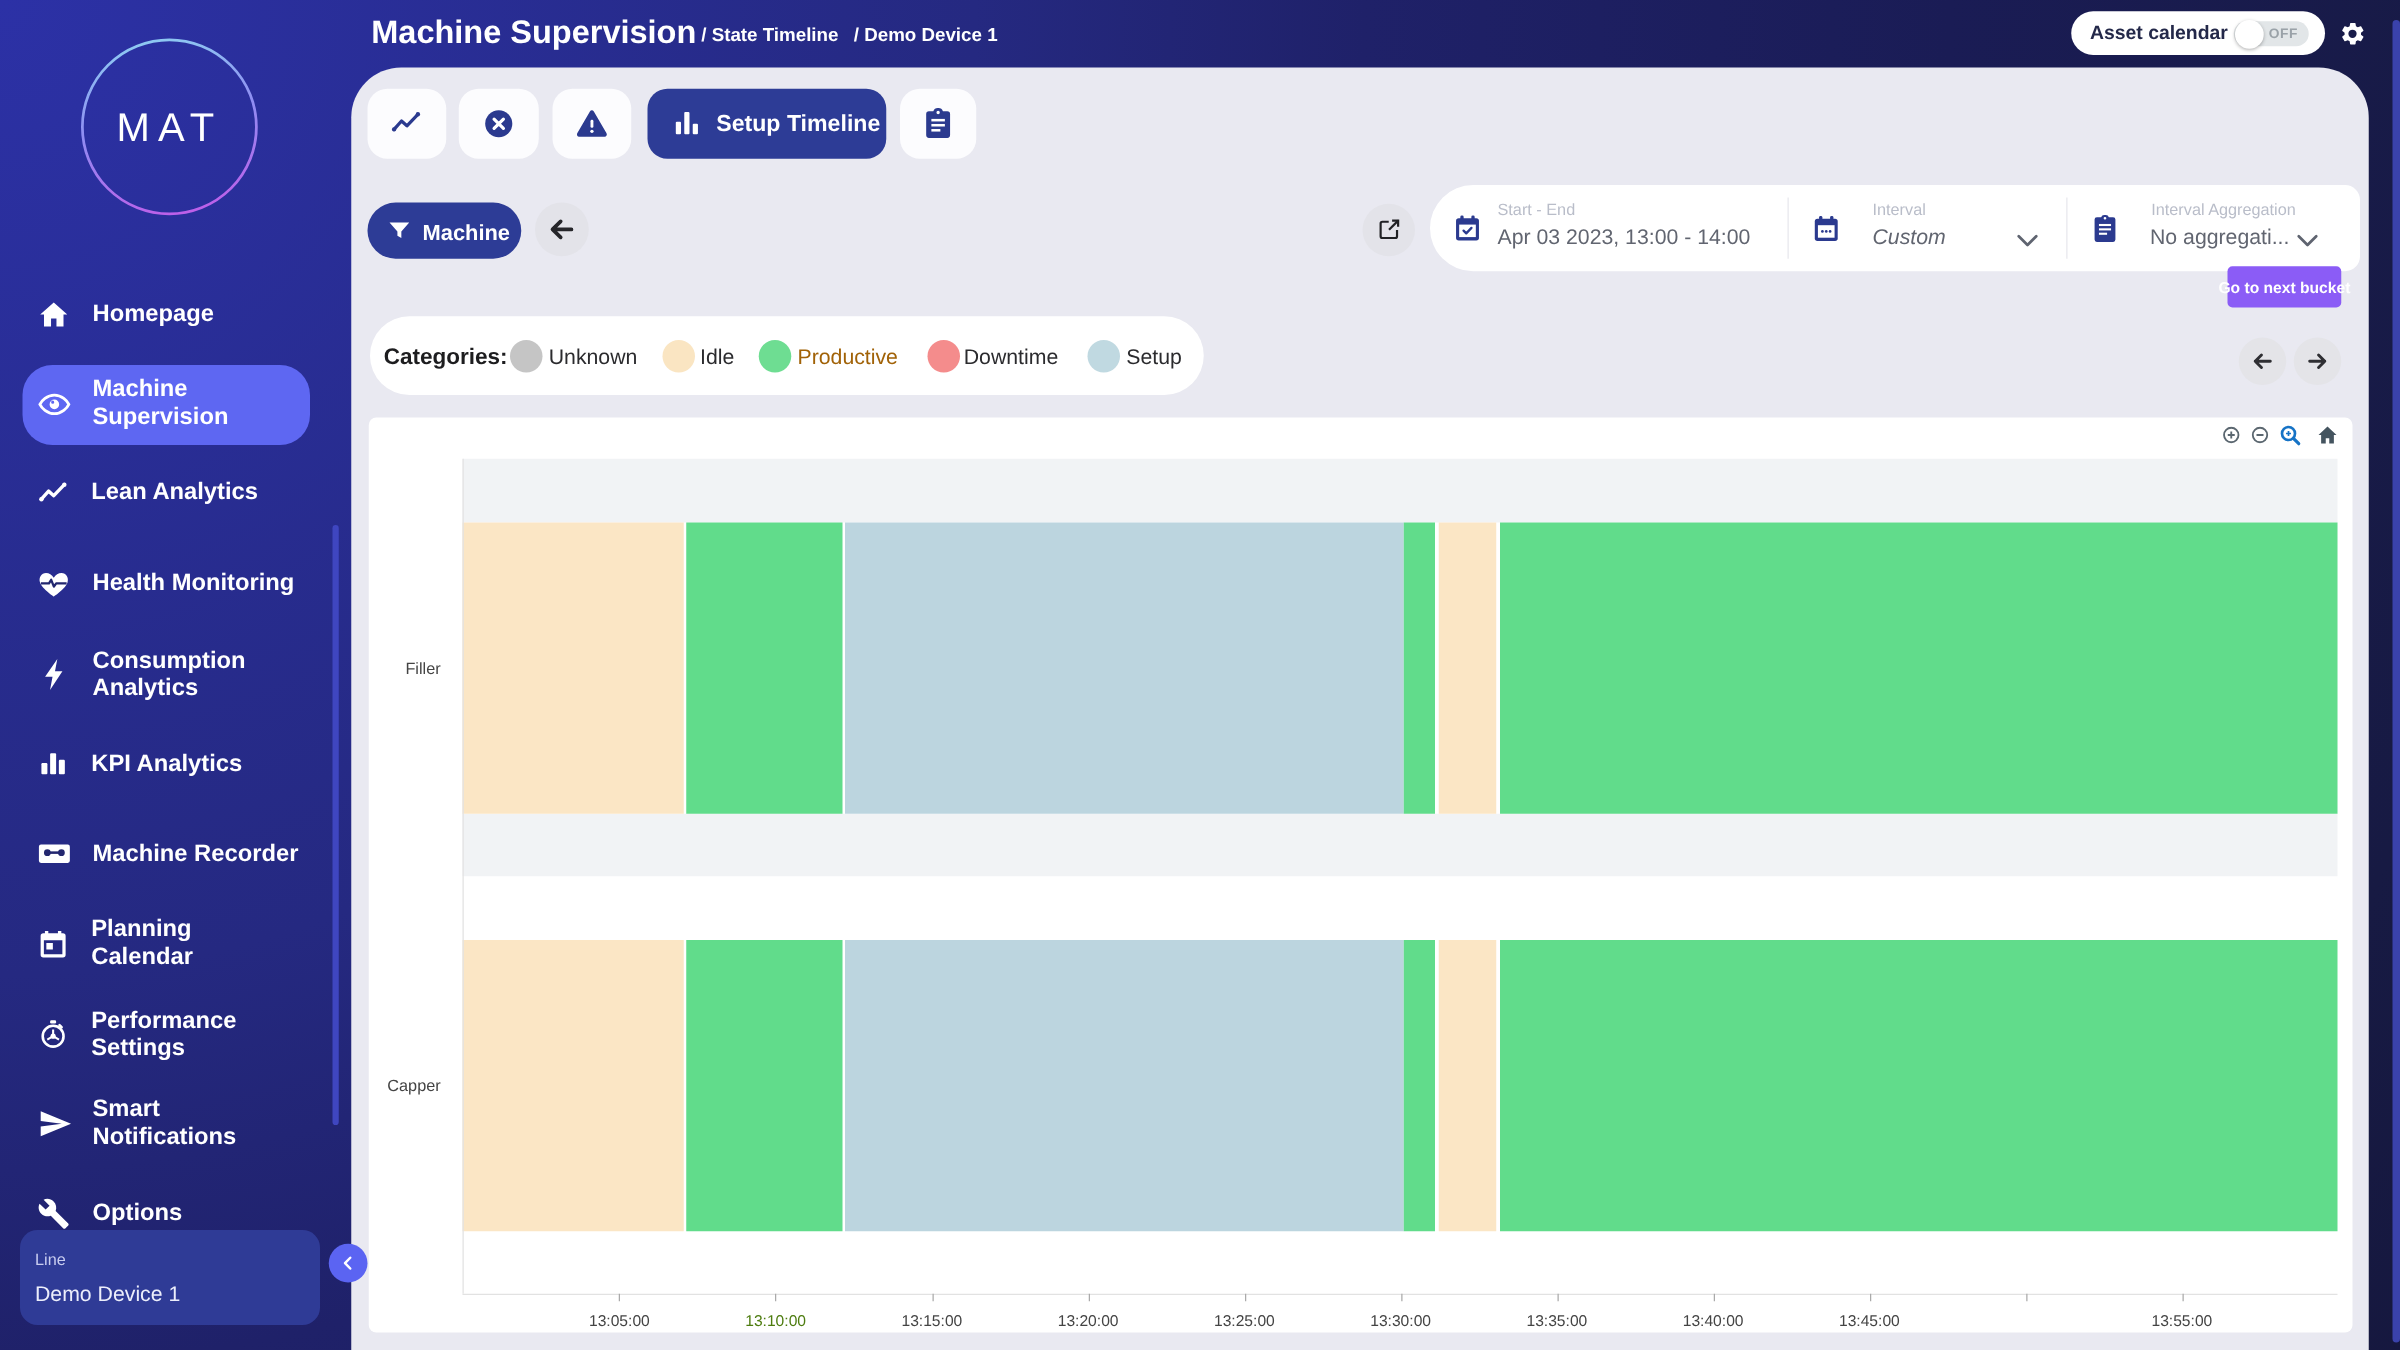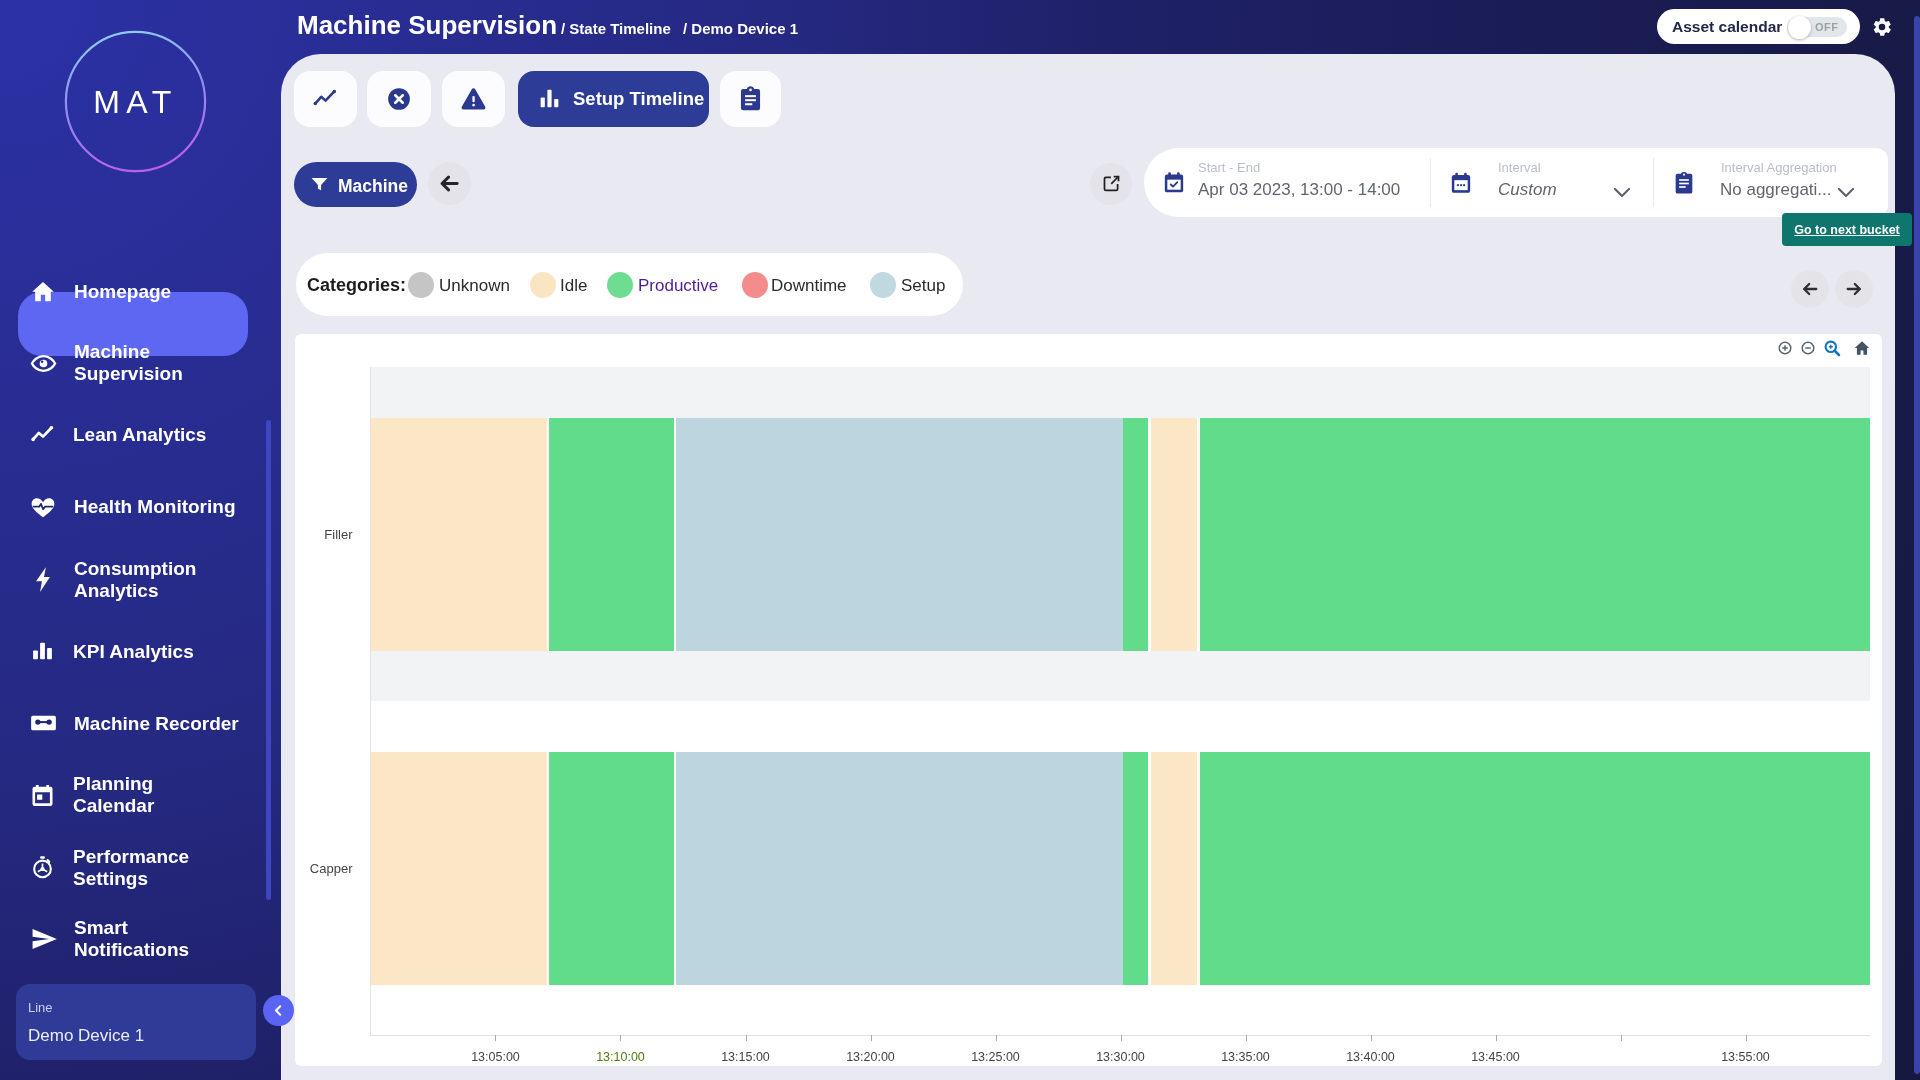--- a/index.html
+++ b/index.html
@@ -1,21 +1,21 @@
 <!DOCTYPE html>
 <html><head>
 <meta charset="utf-8">
 <style>
   html,body{margin:0;padding:0;}
   body{width:1920px;height:1080px;overflow:hidden;position:relative;
     font-family:"Liberation Sans",sans-serif;
     background:radial-gradient(circle 2600px at 0% 0%,#2c31a6 0%,#252981 30%,#1f2169 42%,#1a1c55 60%,#171a43 78%,#131336 100%);}
   .abs{position:absolute;}
   .nav{position:absolute;left:30px;display:flex;align-items:center;gap:18px;color:#fff;
-       font-weight:700;font-size:19px;line-height:22px;transform:translateY(-50%);margin-top:40px;}
+       font-weight:700;font-size:19px;line-height:22px;transform:translateY(-50%);}
   .nav svg{flex:0 0 auto;}
   .white{fill:#ffffff;}
   .lbl{color:#b9bdc9;font-size:13px;}
   .val{color:#616570;font-size:17px;}
 </style>
 </head>
 <body>
 
 <div class="abs" style="right:0;top:16px;width:6px;height:1058px;background:#3a42ab;border-radius:3px;"></div>
 
@@ -237,30 +237,30 @@
     <rect x="6.2" y="9.5" width="11.6" height="2" fill="#fff"></rect>
     <rect x="6.2" y="13.7" width="11.6" height="2" fill="#fff"></rect>
     <rect x="6.2" y="17.9" width="7.8" height="2" fill="#fff"></rect>
   </svg>
   <div class="abs lbl" style="left:1440px;top:106px;">Interval Aggregation</div>
   <div class="abs val" style="left:1439px;top:126px;">No aggregati...</div>
   <svg class="abs" style="left:1556px;top:133px;" width="18" height="12" viewBox="0 0 18 12">
     <path d="m2 2 7 7 7-7" fill="none" stroke="#5f6470" stroke-width="2.2" stroke-linecap="round" stroke-linejoin="round"></path>
   </svg>
 
-  <div class="abs" style="left:1501px;top:159px;width:130px;height:33px;background:#0f766e;border-radius:4px;color:#fff;white-space:nowrap;font-size:12.5px;font-weight:700;display:flex;align-items:center;justify-content:center;text-decoration:underline;">Go to next bucket</div>
+  <div class="abs" style="left:1501px;top:159px;width:91px;height:33px;background:#8b5cf6;border-radius:4px;color:#fff;white-space:nowrap;font-size:12.5px;font-weight:700;display:flex;align-items:center;justify-content:center;">Go to next bucket</div>
 
   <div class="abs" style="left:15px;top:199px;width:667px;height:63px;background:#fff;border-radius:31.5px;"></div>
   <div class="abs" style="left:26px;top:221px;color:#1d1d1f;font-size:18px;font-weight:700;">Categories:</div>
   <div class="abs" style="left:127px;top:218px;width:26px;height:26px;border-radius:50%;background:#c5c5c5;"></div>
   <div class="abs" style="left:158px;top:222px;color:#2b2b2e;font-size:17px;">Unknown</div>
   <div class="abs" style="left:249px;top:218px;width:26px;height:26px;border-radius:50%;background:#fae5c2;"></div>
   <div class="abs" style="left:279px;top:222px;color:#2b2b2e;font-size:17px;">Idle</div>
   <div class="abs" style="left:326px;top:218px;width:26px;height:26px;border-radius:50%;background:#6edd92;"></div>
-  <div class="abs" style="left:357px;top:222px;color:#4c1d95;font-size:17px;">Productive</div>
+  <div class="abs" style="left:357px;top:222px;color:#a16207;font-size:17px;">Productive</div>
   <div class="abs" style="left:461px;top:218px;width:26px;height:26px;border-radius:50%;background:#f48c8c;"></div>
   <div class="abs" style="left:490px;top:222px;color:#2b2b2e;font-size:17px;">Downtime</div>
   <div class="abs" style="left:589px;top:218px;width:26px;height:26px;border-radius:50%;background:#c0d9e1;"></div>
   <div class="abs" style="left:620px;top:222px;color:#2b2b2e;font-size:17px;">Setup</div>
 
   <div class="abs" style="left:1510px;top:216px;width:38px;height:38px;background:#e4e4e8;border-radius:50%;"></div>
   <svg class="abs" style="left:1519px;top:225px;" width="20" height="20" viewBox="0 0 24 24">
     <path d="M19.5 12H5M11 6 5 12l6 6" fill="none" stroke="#2f2f33" stroke-width="2.8" stroke-linecap="round" stroke-linejoin="round"></path>
   </svg>
   <div class="abs" style="left:1554px;top:216px;width:38px;height:38px;background:#e4e4e8;border-radius:50%;"></div>

